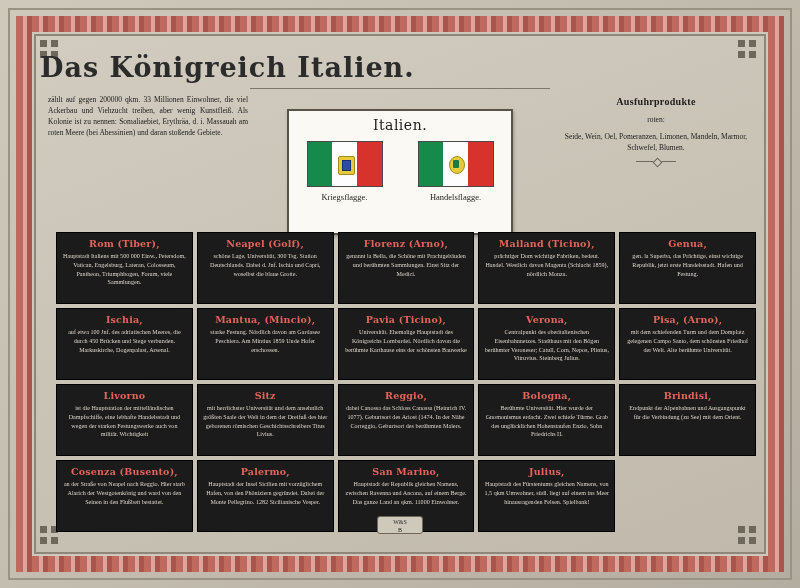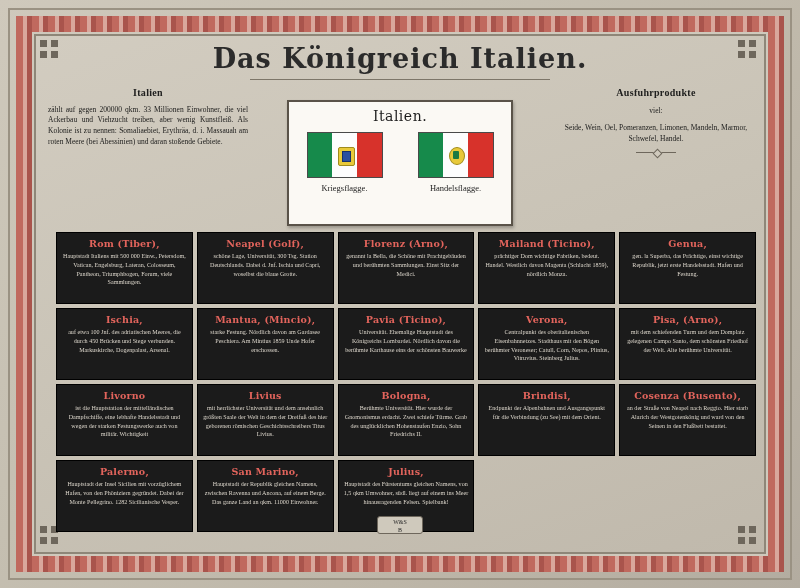--- a/index.html
+++ b/index.html
@@ -48,25 +48,25 @@
   .c-br{right:40px;bottom:40px;}
   .corner b:nth-child(1){left:0;top:0;}
   .corner b:nth-child(2){left:11px;top:0;}
   .corner b:nth-child(3){left:0;top:11px;}
   .corner b:nth-child(4){left:11px;top:11px;}
 
   .content{
     position:absolute;left:40px;top:40px;right:40px;bottom:40px;
   }
   .title{
-    text-align:center;
+    text-align:left;
     font-size:27px;
     letter-spacing:1px;
     color:#2b2b2b;
-    margin-top:3px;
+    margin-top:12px;
     font-family:"DejaVu Serif", serif;
     font-weight:700;
   }
   .title-rule{
     width:300px;height:1px;background:#7d7669;margin:5px auto 0 auto;
   }
   .topcols{
     position:relative;height:135px;margin-top:6px;
   }
   .col{
@@ -190,21 +190,20 @@
     </div>
 
   <div class="content">
 
     <div class="title">Das Königreich Italien.</div>
     <div class="title-rule"></div>
 
     <div class="topcols">
 
       <div class="col col-left">
-        <h3>Italien</h3>
         <div>zählt auf gegen 200000 qkm. 33 Millionen Einwohner, die viel Ackerbau und Viehzucht treiben, aber wenig Kunstfleiß. Als Kolonie ist zu nennen: Somaliaebiet, Erythräa, d. i. Massauah am roten Meere (bei Abessinien) und daran stoßende Gebiete.</div>
       </div>
 
       <div class="flagcard">
         <div class="fc-title">Italien.</div>
         <div class="flagrow">
           <div class="flagwrap">
             <div class="flag">
               <span class="fg"></span>
               <span class="fw">
@@ -222,22 +221,22 @@
                 </span>
               <span class="fr"></span>
             </div>
             <div class="flagcap">Handelsflagge.</div>
           </div>
         </div>
       </div>
 
       <div class="col col-right">
         <h3>Ausfuhrprodukte</h3>
-        <p>viel:</p>
-        <p style="margin-top:6px;">Seide, Wein, Oel, Pomeranzen, Limonen, Mandeln, Marmor, Schwefel, Handel.</p>
+        <p>roten:</p>
+        <p style="margin-top:6px;">Seide, Wein, Oel, Pomeranzen, Limonen, Mandeln, Marmor, Schwefel, Blumen.</p>
         <div class="dash"></div>
       </div>
     </div>
 
     <div class="grid">
 
       <div class="cell">
         <div class="ch"><i>Rom</i> <i>(Tiber),</i></div>
         <div class="cb">Hauptstadt Italiens mit 500 000 Einw., Petersdom, Vatican, Engelsburg, Lateran, Colosseum, Pantheon, Triumphbogen, Forum, viele Sammlungen.</div>
       </div>
@@ -277,22 +276,26 @@
 
       <div class="cell">
         <div class="ch"><i>Pisa,</i> <i>(Arno),</i></div>
         <div class="cb">mit dem schiefenden Turm und dem Domplatz gelegenen Campo Santo, dem schönsten Friedhof der Welt. Alte berühmte Universität.</div>
       </div>
       <div class="cell">
         <div class="ch"><i>Livorno</i> <i></i></div>
         <div class="cb">ist die Hauptstation der mittelländischen Dampfschiffe, eine lebhafte Handelsstadt und wegen der starken Festungswerke auch von militär. Wichtigkeit</div>
       </div>
       <div class="cell">
-        <div class="ch"><i>Livius</i> <i></i></div>
+        <div class="ch"><i>Sitz</i> <i></i></div>
         <div class="cb">mit herrlichster Universität und dem ansehnlich größten Saale der Welt in dem der Dreifuß des hier geborenen römischen Geschichtsschreibers Titus Livius.</div>
+      </div>
+      <div class="cell">
+        <div class="ch"><i>Reggio,</i> <i></i></div>
+        <div class="cb">dabei Canossa das Schloss Canossa (Heinrich IV. 1077). Geburtsort des Ariost (1474. In der Nähe Correggio, Geburtsort des berühmten Malers.</div>
       </div>
       <div class="cell">
         <div class="ch"><i>Bologna,</i> <i></i></div>
         <div class="cb">Berühmte Universität. Hier wurde der Gnomonismus erdacht. Zwei schiefe Türme. Grab des unglücklichen Hohenstaufen Enzio, Sohn Friedrichs II.</div>
       </div>
 
       <div class="cell">
         <div class="ch"><i>Brindisi,</i> <i></i></div>
         <div class="cb">Endpunkt der Alpenbahnen und Ausgangspunkt für die Verbindung (zu See) mit dem Orient.</div>
       </div>

